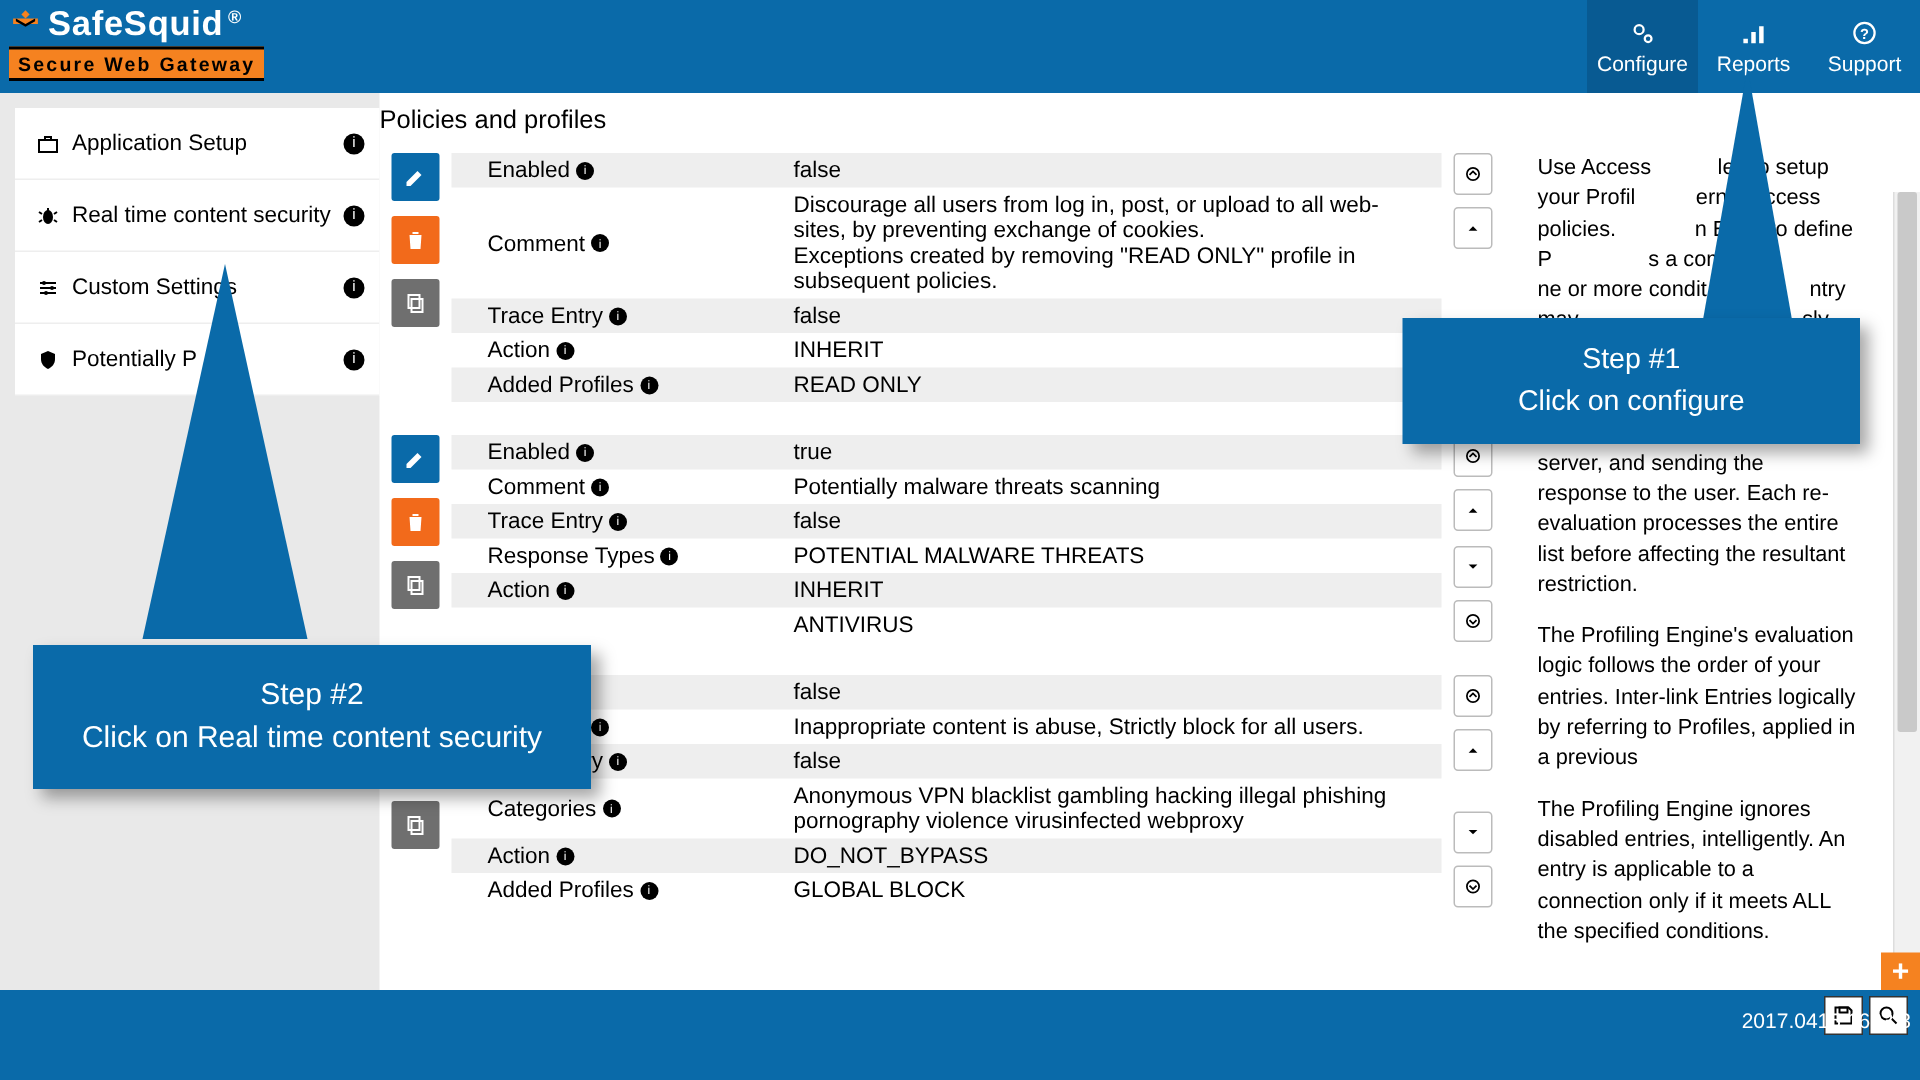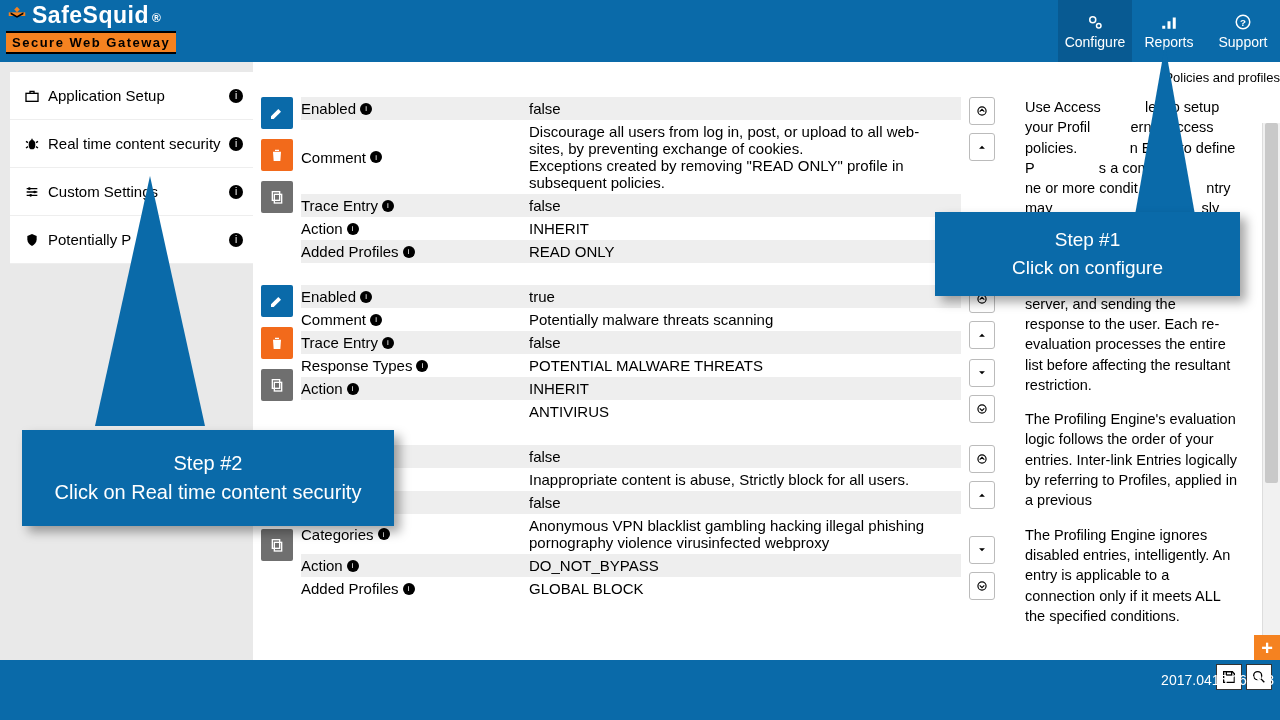--- a/index.html
+++ b/index.html
@@ -12,21 +12,21 @@
     color: #fff;
   }
   .logo-block { padding: 2px 6px 0 6px; }
   .logo-row { display: flex; align-items: center; gap: 4px; }
   .logo-bug {
     width: 22px; height: 22px; display:inline-block; position:relative;
   }
   .logo-bug svg { width:22px; height:22px; }
   .brand {
     font-size: 23px; font-weight: 700; letter-spacing: 0.5px;
-    display:flex; align-items:center; gap:3px;
+    display:flex; align-items:flex-start; gap:3px;
   }
   .brand sup { font-size: 12px; top: 2px; position: relative; }
   .tagline {
     background:#f58220; color:#000; font-weight:700; font-size:13px;
     letter-spacing:1.5px; padding:2px 6px; margin-top:2px; display:inline-block;
     border-top:2px solid #000; border-bottom:2px solid #000;
   }
   .nav {
     display:flex; height:62px;
   }
@@ -60,21 +60,21 @@
     font-size:10px; display:flex; align-items:center; justify-content:center;
     position:absolute; right:10px;
   }
 
   
   .center {
     flex:1; background:#fff; position:relative;
     display:flex; flex-direction:column;
   }
   .page-title {
-    text-align:right; padding:8px 0 8px 0; font-size:13px;
+    text-align:left; padding:8px 0 8px 0; font-size:17px;
   }
   .policy-body {
     flex:1; overflow:hidden; position:relative;
     display:flex; gap:10px; padding:0 0 0 8px;
   }
   .policies {
     width:750px; padding-top:4px;
   }
   .policy {
     display:flex; gap:8px; margin-bottom:22px;
@@ -92,21 +92,21 @@
   .pa-btn svg { width:16px; height:16px; }
 
   .pol-grid {
     width:660px; font-size:15px;
   }
   .pg-row {
     display:flex; border:0;
   }
   .pg-row.alt { background:#eeeeee; }
   .pg-label {
-    width:220px; padding:3px 0; display:flex; align-items:center; gap:4px;
+    width:220px; padding:3px 24px; display:flex; align-items:center; gap:4px;
   }
   .pg-label .info {
     width:12px; height:12px; background:#000; color:#fff; border-radius:50%;
     font-size:8px; display:inline-flex; align-items:center; justify-content:center;
   }
   .pg-value { flex:1; padding:3px 8px; }
 
   .pol-side {
     width:26px; display:flex; flex-direction:column; justify-content:space-between; padding:0;
     gap:6px;

